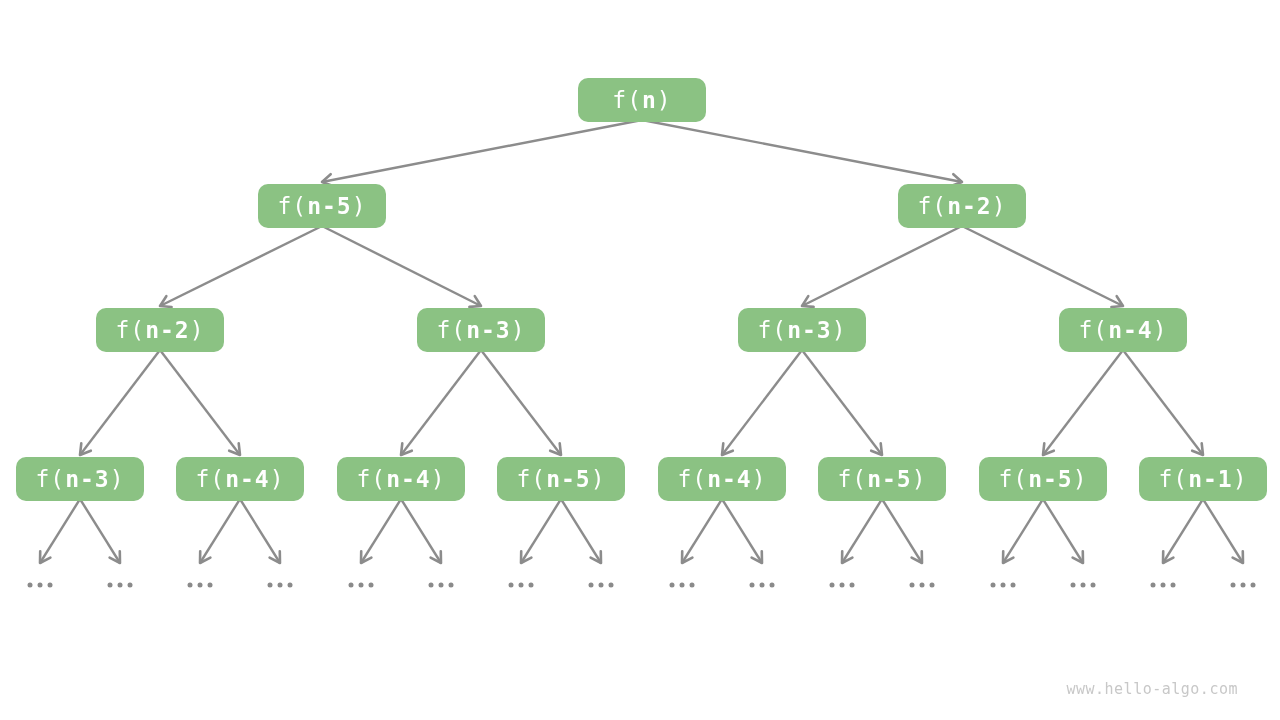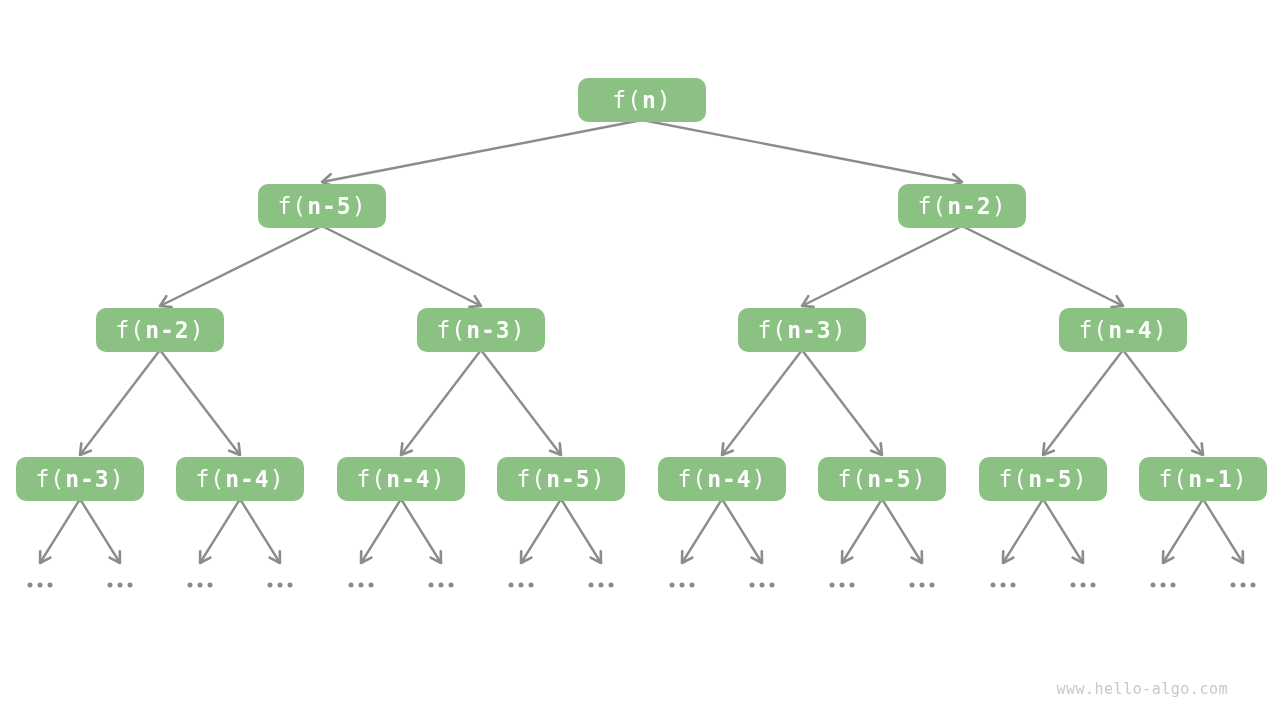--- a/index.html
+++ b/index.html
@@ -25,21 +25,21 @@
   .ellipsis{
     position:absolute; display:flex; gap:5px;
     align-items:center; justify-content:center;
     transform:translate(-50%,-50%);
   }
   .ellipsis .dot{
     width:5px;height:5px;border-radius:50%;
     background:var(--dot);display:inline-block;
   }
   #watermark{
-    position:absolute; right:52px; bottom:22px;
+    position:absolute; right:42px; bottom:22px;
     font-size:15px; letter-spacing:0.5px; color:var(--watermark);
   }
 </style>
 </head>
 <body>
 
 <div id="stage">
   <svg id="edges-svg" width="1280" height="720" viewBox="0 0 1280 720">
     <defs>
       <marker id="arrowhead" markerUnits="userSpaceOnUse" viewBox="0 0 18 18" markerWidth="18" markerHeight="18" refX="14" refY="9" orient="auto">

